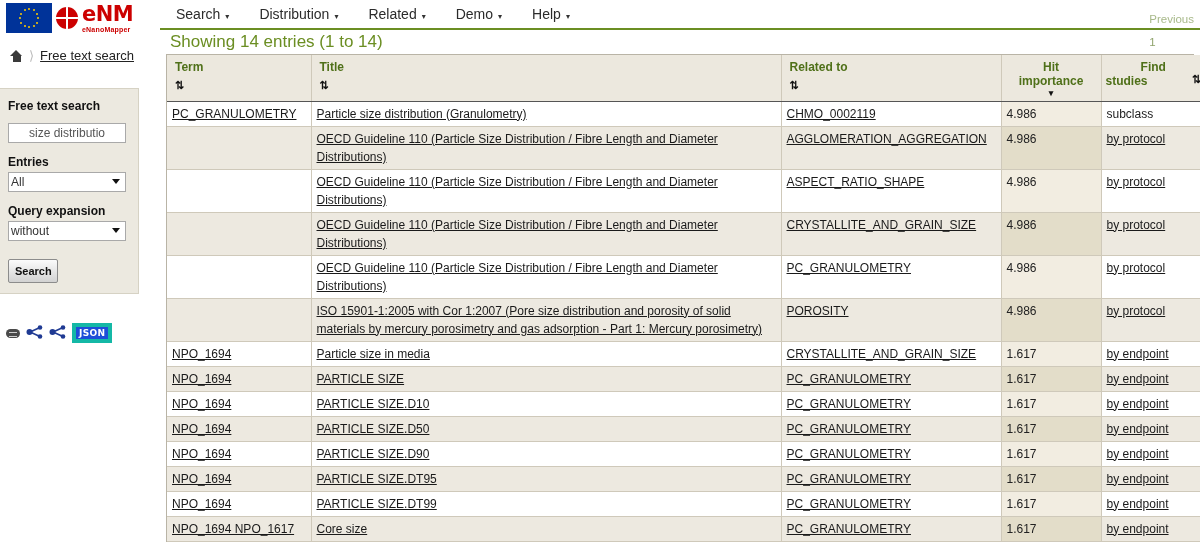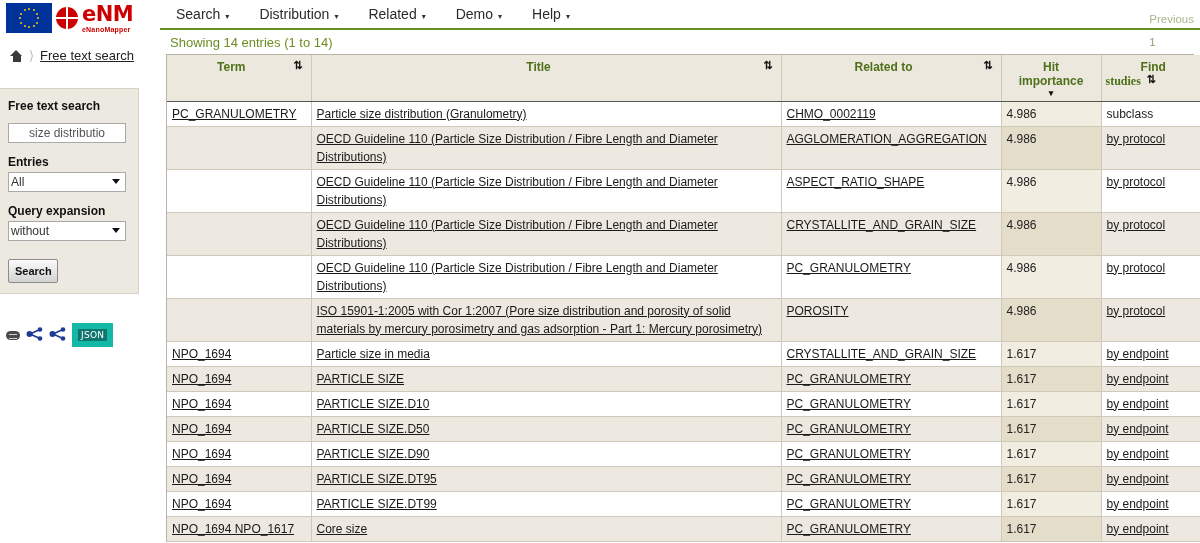--- a/index.html
+++ b/index.html
@@ -220,27 +220,27 @@
   }
   .uri-badge::after {
     content: "";
     position: absolute;
     left: 3px; top: 3px;
     width: 8px; height: 3px;
     border-top: 1px solid #cfcfcf;
     border-bottom: 1px solid #cfcfcf;
   }
   .json-badge {
-    background: #0f766e;
+    background: #1d4ed8;
     color: #ffffff;
     font-family: "DejaVu Sans", sans-serif;
     font-size: 9px;
-    font-weight: normal;
+    font-weight: bold;
     padding: 1px 3px;
-    border: 6px solid #14b8a6;
+    border: 4px solid #14b8a6;
     letter-spacing: 0.3px;
     cursor: pointer;
   }
 
   
   .main {
     position: absolute;
     left: 160px; top: 0;
     width: 1040px;
     height: 543px;
@@ -270,21 +270,21 @@
 
   .statusbar {
     height: 24px;
     display: flex;
     align-items: center;
     justify-content: space-between;
     padding: 0 6px 0 10px;
     box-sizing: border-box;
   }
   .showing {
-    font-size: 13px;
+    font-size: 17px;
     color: #6b8e23;
   }
   .pager {
     display: flex;
     align-items: baseline;
     gap: 11px;
     font-size: 11.5px;
     color: #a8b98a;
     flex-direction: column;
   }
@@ -324,20 +324,21 @@
   table.results th:last-child { border-right: none; }
   th .thinner {
     display: flex;
     align-items: flex-start;
     justify-content: center;
     gap: 6px;
   }
   th.wide .thinner {
     justify-content: space-between;
     padding: 0 4px;
+    flex-direction: column;
   }
   th.wide .thlabel { flex: 1; text-align: center; }
   .sorticon {
     display: inline-block;
     width: 9px;
     line-height: 1;
     font-size: 11px;
     color: #111111;
     flex: none;
   }
@@ -526,21 +527,21 @@
                 <span class="sorticon">⇅</span>
               </div>
             </th>
             <th class="stacked sortedcol">
               <div>Hit</div>
               <div>importance</div>
               <div class="sortdesc">▾</div>
             </th>
             <th class="stacked">
               <div>Find</div>
-              <div class="thinner" style="justify-content:flex-start;font-family:Liberation Serif, serif;">
+              <div class="thinner" style="justify-content:space-between;">
                 <span>studies</span>
                 <span class="sorticon">⇅</span>
               </div>
             </th>
           </tr>
         </thead>
         <tbody id="results-body">
             <tr class="odd">
               <td><span class="linklike">PC_GRANULOMETRY</span></td>
               <td><span class="linklike">Particle size distribution (Granulometry)</span></td>

